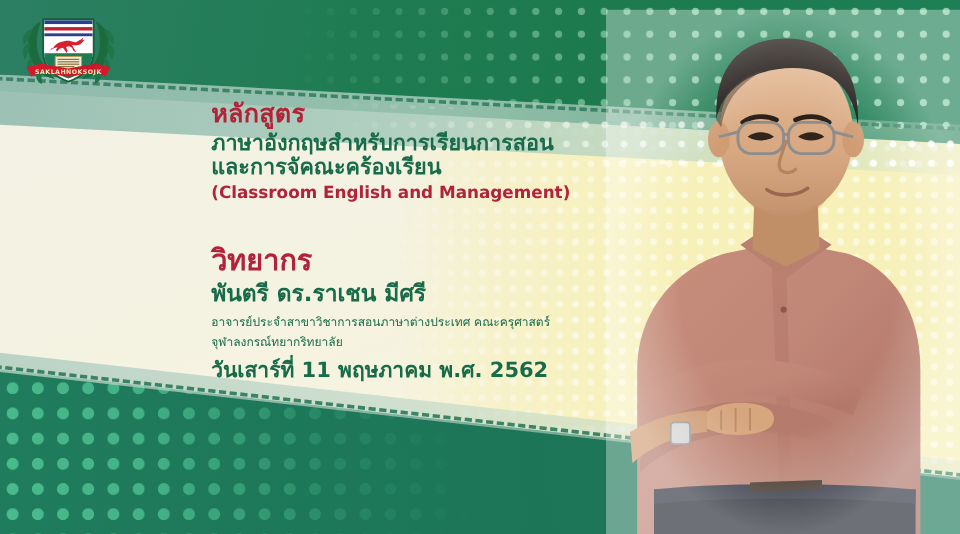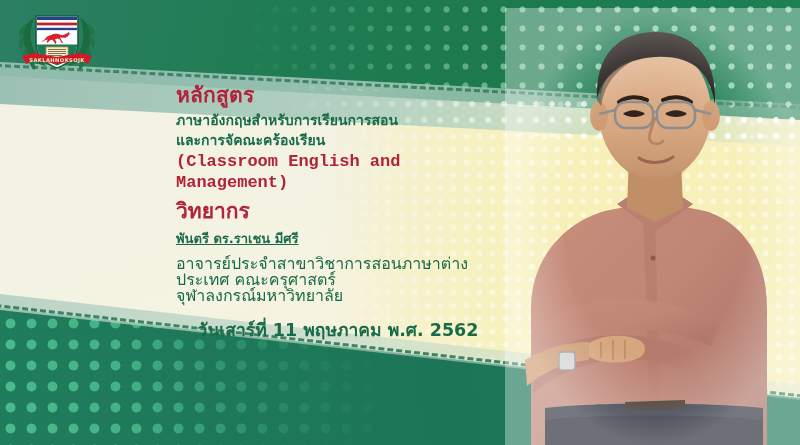--- a/index.html
+++ b/index.html
@@ -139,52 +139,50 @@
   }
   .t-green {
     color: #186b49;
   }
   .label-course {
     font-size: 21px;
     line-height: 26px;
     letter-spacing: .2px;
   }
   .course-lines {
+    font-size: 18px;
+    line-height: 20px;
+    font-weight: bold;
+    margin-top: 2px;
+  }
+  .course-en {
     font-size: 14px;
-    line-height: 20px;
-    font-weight: bold;
-    margin-top: 2px;
-  }
-  .course-en {
-    font-size: 17px;
     line-height: 21px;
     font-weight: bold;
     margin-top: 1px;
-    font-family: Liberation Mono, monospace;
   }
   .label-speaker {
-    font-size: 21px;
+    font-size: 24px;
     line-height: 26px;
-    margin-top: 5px;
+    margin-top: 32px;
   }
   .speaker-name {
-    font-size: 13px;
+    font-size: 19px;
     line-height: 24px;
     font-weight: bold;
     margin-top: 3px;
-    text-decoration: underline;
   }
   .speaker-aff {
-    font-size: 16px;
+    font-size: 10px;
     line-height: 16px;
     margin-top: 5px;
   }
   .date-block {
-    margin-top: 15px;
-    text-align: center;
+    margin-top: 4px;
+    text-align: left;
     padding-right: 6px;
   }
   .date-line {
     font-size: 17.5px;
     line-height: 23px;
     font-weight: bold;
   }
   .time-line {
     font-size: 14px;
     line-height: 20px;
@@ -351,21 +349,21 @@
     </div>
 
     <div class="t-red course-en">(Classroom English and Management)</div>
 
     <div class="t-red label-speaker">วิทยากร</div>
 
     <div class="t-green speaker-name">พันตรี ดร.ราเชน มีศรี</div>
 
     <div class="speaker-aff">
       <div class="t-green">อาจารย์ประจำสาขาวิชาการสอนภาษาต่างประเทศ คณะครุศาสตร์</div>
-      <div class="t-green">จุฬาลงกรณ์มหาวิทยาลัย</div>
+      <div class="t-green">จุฬาลงกรณ์ทยากริทยาลัย</div>
     </div>
 
     <div class="date-block">
       <div class="t-green date-line">วันเสาร์ที่ 11 พฤษภาคม พ.ศ. 2562</div>
     </div>
 
   </div>
 </div>
 
 </body></html>

